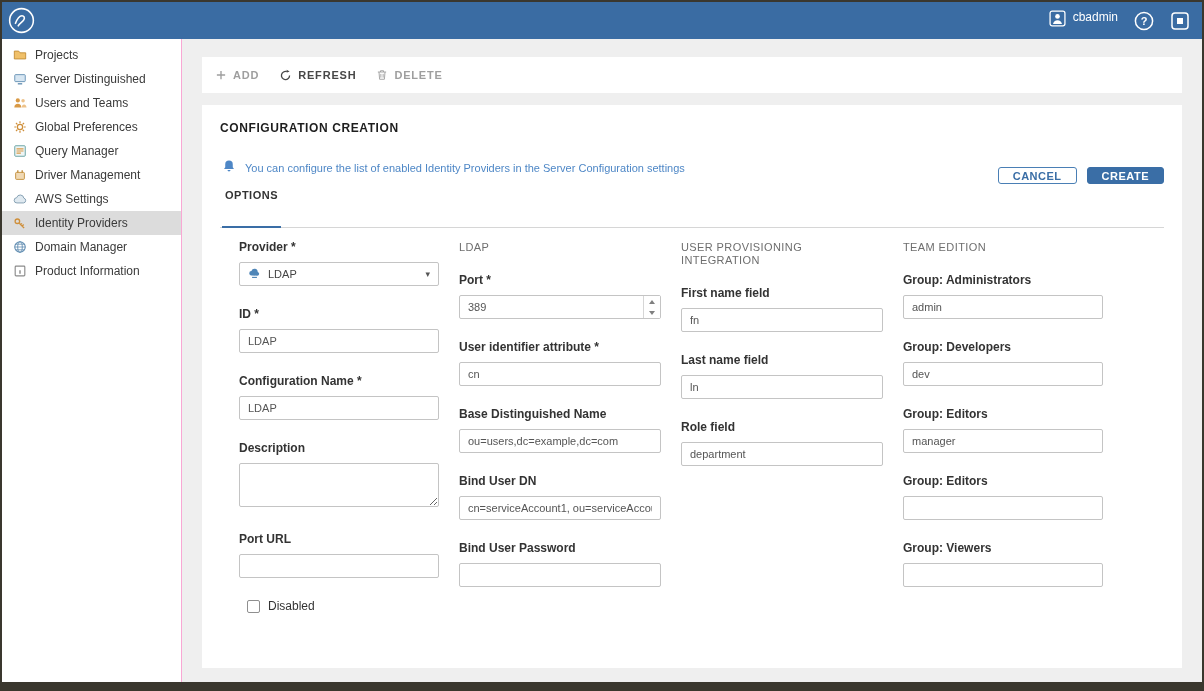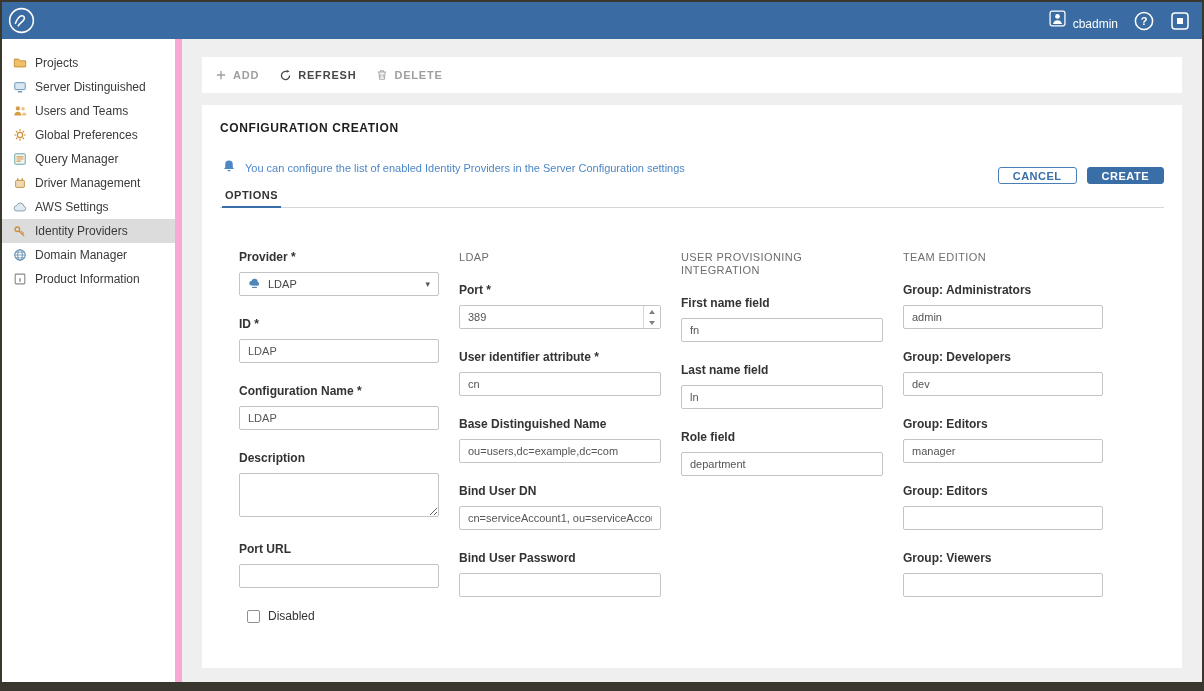--- a/index.html
+++ b/index.html
@@ -17,30 +17,30 @@
   }
   
   .topbar {
     height:37px; min-height:37px;
     background:#3a6ca3;
     display:flex; align-items:center; justify-content:space-between;
     padding:0 12px 0 6px;
   }
   .logo { display:flex; align-items:center; }
   .top-right { display:flex; align-items:center; gap:16px; }
-  .user-chip { display:flex; align-items:flex-end; gap:7px; cursor:pointer; }
+  .user-chip { display:flex; align-items:flex-start; gap:7px; cursor:pointer; }
   .uname { color:#ffffff; font-size:12px; }
   .top-icon { display:flex; align-items:center; cursor:pointer; }
   
   .body-row { flex:1; display:flex; min-height:0; }
   .sidebar {
     width:180px; min-width:180px;
     background:#ffffff;
-    border-right:7px solid #f9a8d4;
-    padding-top:12px;
+    border-right:1px solid #f9a8d4;
+    padding-top:4px;
   }
   .side-item {
     height:24px; display:flex; align-items:center;
     padding:0 10px; gap:8px;
     font-size:12px; color:#3a3a3a; cursor:pointer;
     white-space:nowrap;
   }
   .side-item.selected { background:#dcdcdc; }
   .sicon { width:15px; height:15px; display:flex; align-items:center; justify-content:center; }
   
@@ -72,34 +72,34 @@
   }
   .card-title {
     margin:0; font-size:12px; font-weight:bold;
     letter-spacing:0.6px; color:#1e1e1e;
   }
   .info-row { margin-top:24px; display:flex; align-items:center; gap:9px; padding-left:2px; }
   .info-text { font-size:11px; color:#4e87c6; }
   .tab-row { margin-top:12px; border-bottom:1px solid #d6d6d6; display:flex; }
   .tab {
     font-size:11px; font-weight:bold; letter-spacing:0.5px; color:#333;
-    padding:0 3px 5px 3px; margin:0 0 -1px 2px;
+    padding:0 3px 25px 3px; margin:0 0 -1px 2px;
     border-bottom:2px solid #3a6ea6; cursor:pointer;
   }
   .action-buttons { position:absolute; right:18px; top:62px; display:flex; gap:10px; }
   .btn {
     height:17px; padding:0 14px; border-radius:3px;
     font-family:inherit; font-size:11px; font-weight:bold;
     letter-spacing:0.5px; cursor:pointer;
   }
   .btn-outline { background:#ffffff; border:1px solid #4a7fb5; color:#3a6ea6; }
   .btn-primary { background:#3a6ea6; border:1px solid #3a6ea6; color:#ffffff; }
   
   .form-grid {
-    margin-top:42px; padding-left:19px;
+    margin-top:12px; padding-left:19px;
     display:grid;
     grid-template-columns:200px 202px 202px 200px;
     column-gap:35px;
     align-items:start;
     gap:20px;
   }
   .section-header {
     font-size:11px; line-height:13px; color:#6e6e6e;
     letter-spacing:0.4px; margin:1px 0 19px 0;
   }

